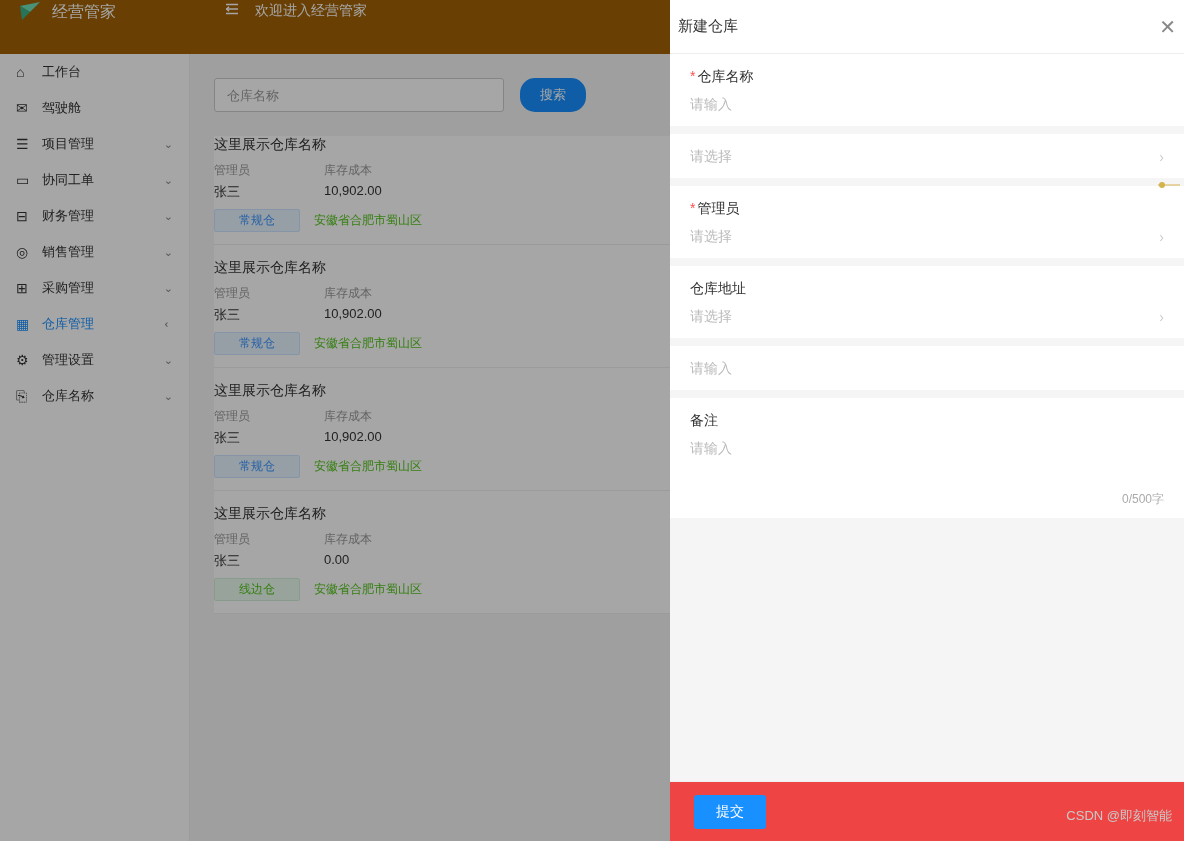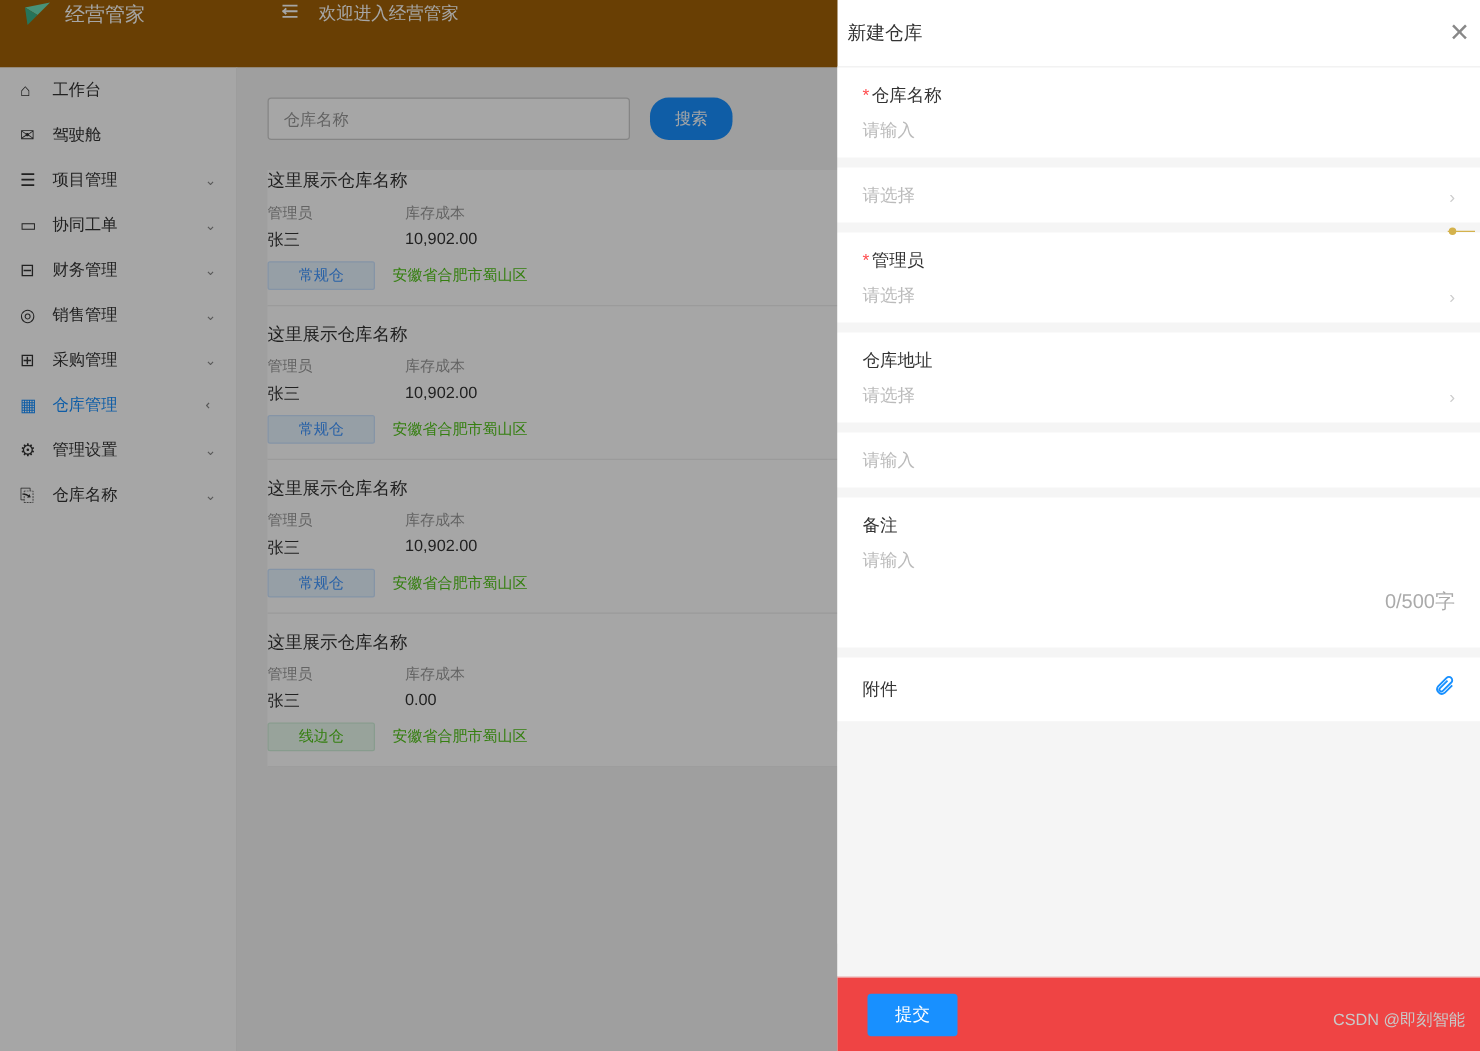--- a/index.html
+++ b/index.html
@@ -51,21 +51,21 @@
     .drawer-title { font-size: 15px; color: #333; font-weight: 500; }
     .drawer-close { font-size: 20px; color: #888; cursor: pointer; }
     .drawer-body { flex: 1; overflow: auto; background: #f5f5f5; }
     .form-section { background: #fff; margin-bottom: 8px; padding: 14px 20px 12px 20px; }
     .form-label { font-size: 14px; color: #333; margin-bottom: 10px; }
     .form-label .req { color: #ff4d4f; margin-right: 2px; }
     .form-control { display: flex; align-items: center; justify-content: space-between; }
     .form-placeholder { font-size: 14px; color: #bbb; }
     .form-arrow { color: #ccc; font-size: 14px; }
     .textarea-section { position: relative; }
-    .char-count { position: absolute; right: 20px; bottom: 26px; font-size: 16px; color: #aaa; }
+    .char-count { position: absolute; right: 20px; bottom: 10px; font-size: 12px; color: #aaa; }
     .attach-section { background:#fff; padding: 14px 20px; display:flex; align-items:center; justify-content:space-between; margin-bottom:8px; }
     .attach-icon { color:#1890ff; font-size:18px; }
     .drawer-footer { height: 60px; display: flex; align-items: center; justify-content: flex-start; padding: 0 24px; background:#ef4444; border-top:1px solid #eee; }
     .submit-btn { height: 34px; padding: 0 22px; background: #1890ff; color: #fff; border: none; border-radius: 3px; font-size: 14px; cursor: pointer; }
     .watermark { position:absolute; right:12px; bottom:16px; font-size:13px; color:#c9c9c9; pointer-events:none; z-index:5; }
     .flow-dot { position:absolute; top:178px; right:0; width:26px; height:14px; }
     .flow-dot .line { stroke:#d4b24c; stroke-width:1; }
     .flow-dot .dot { fill:#d4b24c; }
   </style>
 </head>
@@ -264,28 +264,20 @@
     </div>
 
     <div class="form-section textarea-section" style="padding-bottom:60px;">
       <div class="form-label"><span>备注</span></div>
       <div class="form-control">
           <span class="form-placeholder">请输入</span>
         </div>
       <span class="char-count">0/500字</span>
     </div>
 
-    <div class="attach-section">
-      <span class="form-label" style="margin:0;">附件</span>
-      <span class="attach-icon">
-        <svg width="18" height="18" viewBox="0 0 24 24">
-            <path fill="none" stroke="#1890ff" stroke-width="2" d="M21 11l-8 8a5 5 0 01-7-7l9-9a3.5 3.5 0 015 5l-9 9a2 2 0 01-3-3l8-8"></path>
-          </svg>
-      </span>
-    </div>
     <div style="height:170px;background:#f5f5f5;"></div>
   </div>
   <div class="drawer-footer">
     <button class="submit-btn">提交</button>
   </div>
 </div>
 
 <svg class="flow-dot" viewBox="0 0 26 14">
     <line class="line" x1="0" y1="7" x2="22" y2="7"></line>
     <circle class="dot" cx="4" cy="7" r="3"></circle>

